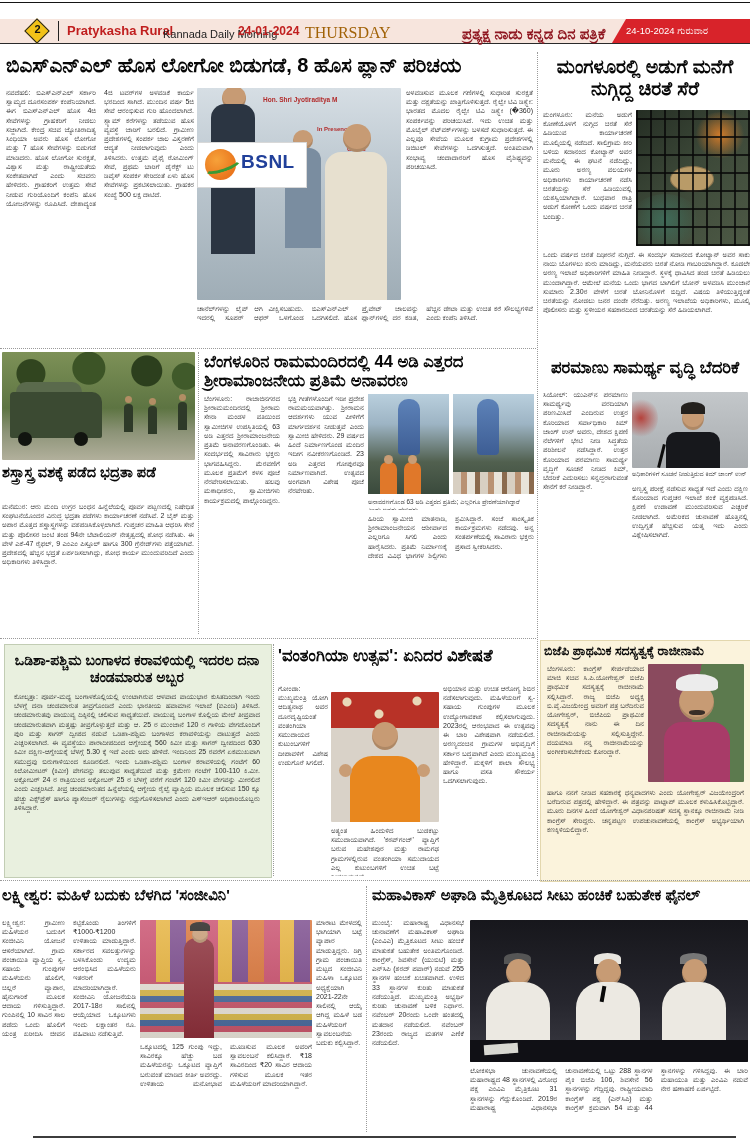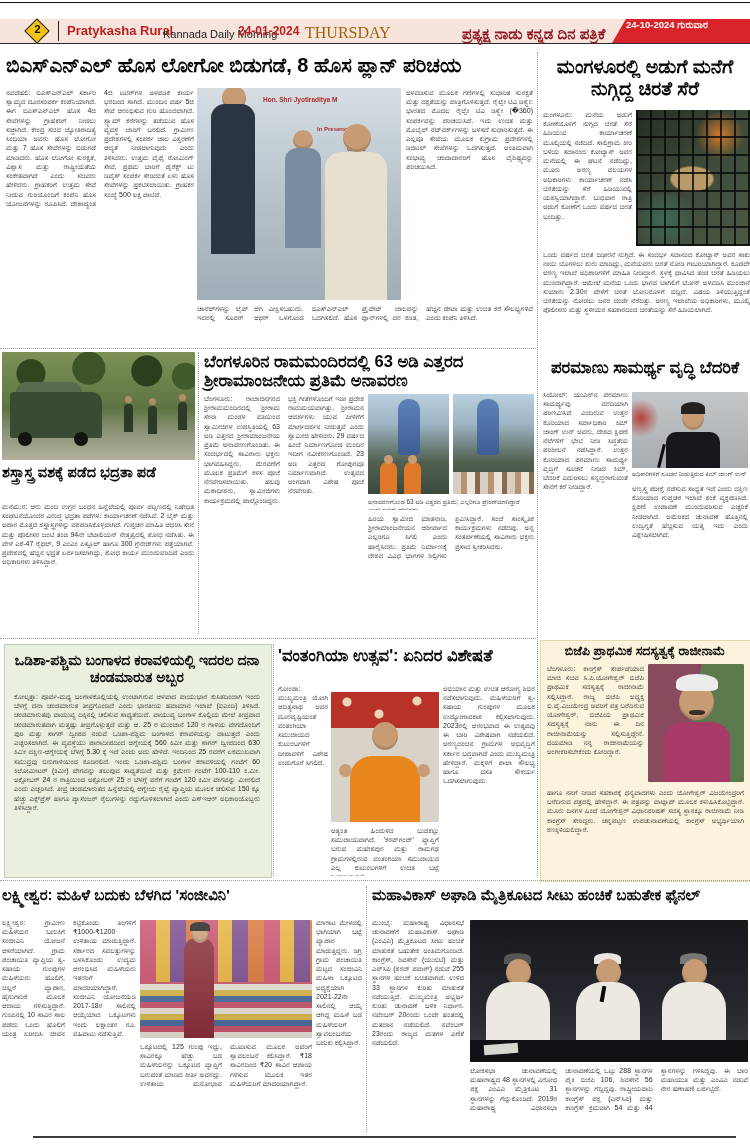--- a/index.html
+++ b/index.html
@@ -22,21 +22,21 @@
            transform:rotate(45deg);}
   #diamond-num{left:28px;top:4px;width:19px;text-align:center;font-weight:bold;font-size:11px;color:#111;}
   #hdr-vline{left:58px;top:2px;height:20px;border-left:1.2px solid #222;}
   #masthead{left:67px;top:4px;font-weight:bold;font-size:13px;color:#c01f1f;white-space:nowrap;}
   #masthead-sub{left:163px;top:9px;font-size:11px;color:#222;white-space:nowrap;}
   #hdr-date{left:238px;top:5px;font-weight:bold;font-size:12px;color:#c01f1f;white-space:nowrap;}
   #hdr-day{left:297px;top:5px;font-size:16px;color:#a16207;font-family:"Liberation Serif",serif;white-space:nowrap;margin-left:8px;}
   #tagline{left:462px;top:6px;font-weight:bold;font-size:15px;color:#8f1620;white-space:nowrap;}
   #ribbon{left:612px;top:0;width:138px;height:24px;background:#d8232a;
           clip-path:polygon(14px 0,100% 0,100% 100%,0 100%);}
-  #ribbon-text{left:626px;top:0;font-weight:bold;font-size:9.5px;color:#fff;white-space:nowrap;}
+  #ribbon-text{left:626px;top:6px;font-weight:normal;font-size:9.5px;color:#fff;white-space:nowrap;}
 
   
   #a1-hl{left:6px;top:54px;width:528px;font-size:20px;}
   #a1-left{left:6px;top:88px;width:188px;height:256px;}
   #a1-right{left:406px;top:88px;width:127px;height:212px;}
   #a1-bottom{left:197px;top:304px;width:336px;height:40px;}
   #a1-photo{left:197px;top:88px;width:204px;height:212px;
             background:linear-gradient(180deg,#d6dee4 0%,#bfcad2 35%,#9fadb6 100%);}
   .bsnl-bktxt{position:absolute;color:#b22c2c;font-weight:bold;white-space:nowrap;}
   #bsnl-p1{left:14px;top:16px;width:44px;height:150px;background:#2b3542;border-radius:14px 14px 0 0;}
@@ -130,21 +130,21 @@
                radial-gradient(circle at 48px 22px,#e8d8b8 0 4px,transparent 5px),
                radial-gradient(circle at 86px 9px,#e8d8b8 0 4px,transparent 5px);}
   #yogi-torso{left:19px;top:64px;width:70px;height:66px;background:#e8871e;border-radius:22px 22px 0 0;}
   #yogi-head{left:41px;top:30px;width:26px;height:28px;}
   .yogi-hand{position:absolute;width:13px;height:13px;border-radius:50%;background:#c99d75;}
   #a7-center{left:331px;top:826px;width:108px;height:50px;}
   #a7-right{left:443px;top:684px;width:92px;height:192px;}
 
   
   #a8-box{left:540px;top:640px;width:210px;height:240px;background:#fbf3dc;border:1px solid #e3d7ae;}
-  #a8-hl{left:544px;top:644px;width:202px;font-size:12.5px;text-align:center;}
+  #a8-hl{left:544px;top:644px;width:202px;font-size:12.5px;}
   #a8-left{left:547px;top:664px;width:97px;height:120px;}
   #a8-photo{left:648px;top:664px;width:96px;height:118px;
             background:linear-gradient(100deg,#8a4a5e 0 46%,#5c7a4e 46% 100%);}
   #cap-hat{left:28px;top:10px;width:42px;height:17px;border-radius:50% 50% 20% 20%;background:#ececec;}
   #cap-head{left:31px;top:20px;width:35px;height:36px;}
   #cap-mustache{left:41px;top:46px;width:16px;height:5px;border-radius:40%;background:#3a2e28;position:absolute;}
   #cap-torso{left:16px;top:58px;width:66px;height:60px;background:#a83b68;border-radius:18px 18px 0 0;}
   #a8-bottom{left:547px;top:788px;width:197px;height:86px;}
 
   
@@ -210,20 +210,25 @@
     <div class="bsnl-bktxt" style="left:66px;top:8px;font-size:6.5px;">Hon. Shri Jyotiraditya M</div>
     <div class="bsnl-bktxt" style="left:120px;top:38px;font-size:6px;">In Presence</div>
     <div class="bsnl-bktxt" style="left:150px;top:58px;font-size:6px;">Chand</div>
     <div class="bsnl-bktxt" style="left:150px;top:96px;font-size:5.5px;color:#555;">s and Rural</div>
     <div class="head abs" id="bsnl-p1h"></div>
     <div class="abs" id="bsnl-p1"></div>
     <div class="head abs" id="bsnl-p2h"></div>
     <div class="abs" id="bsnl-p2"></div>
     <div class="head abs" id="bsnl-p3h"></div>
     <div class="abs" id="bsnl-p3"></div>
+    <div class="abs" id="logo-box">
+      <div class="abs" id="logo-circle"></div>
+      <div class="abs" id="logo-swoosh"></div>
+      <div class="abs" id="logo-word">BSNL</div>
+    </div>
   </div>
 </div>
 
 <div>
   <div class="abs hl" id="a2-hl">ಮಂಗಳೂರಲ್ಲಿ ಅಡುಗೆ ಮನೆಗೆ ನುಗ್ಗಿದ್ದ ಚಿರತೆ ಸೆರೆ</div>
   <div class="abs bt" id="a2-top">ಮಂಗಳೂರು: ಮನೆಯ ಅಡುಗೆ ಕೋಣೆಯೊಳಗೆ ನುಗ್ಗಿದ ಚಿರತೆ ಸೆರೆ ಹಿಡಿಯುವ ಕಾರ್ಯಾಚರಣೆ ಮೂಲ್ಕಿಯಲ್ಲಿ ನಡೆದಿದೆ. ಸಾಲಿಗ್ರಾಮ ಕೀರಿ ಬಳಿಯ ಸದಾನಂದ ಕೋಟ್ಯಾನ್ ಅವರ ಮನೆಯಲ್ಲಿ ಈ ಘಟನೆ ನಡೆದಿದ್ದು, ಮೂರು ಅರಣ್ಯ ವಲಯಗಳ ಅಧಿಕಾರಿಗಳು ಕಾರ್ಯಾಚರಣೆ ನಡೆಸಿ ಚಿರತೆಯನ್ನು ಸೆರೆ ಹಿಡಿಯುವಲ್ಲಿ ಯಶಸ್ವಿಯಾಗಿದ್ದಾರೆ. ಬುಧವಾರ ರಾತ್ರಿ ಅಡುಗೆ ಕೋಣೆಗೆ ಒಂದು ವರ್ಷದ ಚಿರತೆ ಬಂದಿತ್ತು.</div>
   <div class="ph" id="a2-photo">
     <div class="abs" id="leo-orange"></div>
     <div class="abs" id="leo-teal"></div>
     <div class="abs" id="leo-body"></div>
@@ -244,21 +249,21 @@
     <div class="soldier" style="left:146px;top:54px;"></div>
     <div class="soldier-h" style="left:147px;top:46px;"></div>
     <div class="soldier" style="left:176px;top:50px;"></div>
     <div class="soldier-h" style="left:177px;top:42px;"></div>
   </div>
   <div class="abs hl" id="a3-hl">ಶಸ್ತ್ರಾಸ್ತ್ರ ವಶಕ್ಕೆ ಪಡೆದ ಭದ್ರತಾ ಪಡೆ</div>
   <div class="abs bt" id="a3-body">ಮನೆಮುರ: ಆರು ಮಂದಿ ಉಗ್ರರ ಬಂಧನ ಹಿನ್ನೆಲೆಯಲ್ಲಿ ಪೂರ್ವ ಪಟ್ಟಣದಲ್ಲಿ ನಿಷೇಧಿತ ಸಂಘಟನೆಯೊಂದರ ವಿರುದ್ಧ ಭದ್ರತಾ ಪಡೆಗಳು ಕಾರ್ಯಾಚರಣೆ ನಡೆಸಿವೆ. 2 ಬೈಕ್ ಮತ್ತು ಅಪಾರ ಮೊತ್ತದ ಶಸ್ತ್ರಾಸ್ತ್ರಗಳನ್ನು ವಶಪಡಿಸಿಕೊಳ್ಳಲಾಗಿದೆ. ಗುಪ್ತಚರ ಮಾಹಿತಿ ಆಧರಿಸಿ ಸೇನೆ ಮತ್ತು ಪೊಲೀಸರ ಜಂಟಿ ತಂಡ 94ನೇ ಬೆಟಾಲಿಯನ್ ನೇತೃತ್ವದಲ್ಲಿ ಶೋಧ ನಡೆಸಿತು. ಈ ವೇಳೆ ಎಕೆ-47 ರೈಫಲ್, 9 ಎಂಎಂ ಪಿಸ್ತೂಲ್ ಹಾಗೂ 300 ಗ್ರೆನೇಡ್‌ಗಳು ಪತ್ತೆಯಾಗಿವೆ. ಪ್ರದೇಶದಲ್ಲಿ ಹೆಚ್ಚಿನ ಭದ್ರತೆ ಏರ್ಪಡಿಸಲಾಗಿದ್ದು, ಶೋಧ ಕಾರ್ಯ ಮುಂದುವರಿದಿದೆ ಎಂದು ಅಧಿಕಾರಿಗಳು ತಿಳಿಸಿದ್ದಾರೆ.</div>
 </div>
 
 <div>
-  <div class="abs hl" id="a4-hl">ಬೆಂಗಳೂರಿನ ರಾಮಮಂದಿರದಲ್ಲಿ 63 ಅಡಿ ಎತ್ತರದ ಶ್ರೀರಾಮಾಂಜನೇಯ ಪ್ರತಿಮೆ ಅನಾವರಣ</div>
+  <div class="abs hl" id="a4-hl">ಬೆಂಗಳೂರಿನ ರಾಮಮಂದಿರದಲ್ಲಿ 44 ಅಡಿ ಎತ್ತರದ ಶ್ರೀರಾಮಾಂಜನೇಯ ಪ್ರತಿಮೆ ಅನಾವರಣ</div>
   <div class="abs bt cols2" id="a4-left">ಬೆಂಗಳೂರು: ರಾಜಾಜಿನಗರದ ಶ್ರೀರಾಮಮಂದಿರದಲ್ಲಿ ಶ್ರೀರಾಮ ಸೇನಾ ಮಂಡಳ ವತಿಯಿಂದ ಸ್ವಾಮೀಜಿಗಳ ಉಪಸ್ಥಿತಿಯಲ್ಲಿ 63 ಅಡಿ ಎತ್ತರದ ಶ್ರೀರಾಮಾಂಜನೇಯ ಪ್ರತಿಮೆ ಅನಾವರಣಗೊಂಡಿತು. ಈ ಸಂದರ್ಭದಲ್ಲಿ ಸಾವಿರಾರು ಭಕ್ತರು ಭಾಗವಹಿಸಿದ್ದರು. ಮೆರವಣಿಗೆ ಮೂಲಕ ಪ್ರತಿಮೆಗೆ ಕಳಸ ಪೂಜೆ ನೆರವೇರಿಸಲಾಯಿತು. ಹಲವು ಮಠಾಧೀಶರು, ಸ್ವಾಮೀಜಿಗಳು ಕಾರ್ಯಕ್ರಮದಲ್ಲಿ ಪಾಲ್ಗೊಂಡಿದ್ದರು. ಭಕ್ತಿ ಗೀತೆಗಳೊಂದಿಗೆ ಇಡೀ ಪ್ರದೇಶ ರಾಮಮಯವಾಗಿತ್ತು. ಶ್ರೀರಾಮನ ಆದರ್ಶಗಳು ಯುವ ಪೀಳಿಗೆಗೆ ಮಾರ್ಗದರ್ಶನ ನೀಡುತ್ತವೆ ಎಂದು ಸ್ವಾಮೀಜಿ ಹೇಳಿದರು. 29 ವರ್ಷದ ಹಿಂದೆ ನಿರ್ಮಾಣಗೊಂಡ ಮಂದಿರ ಇದೀಗ ನವೀಕರಣಗೊಂಡಿದೆ. 23 ಅಡಿ ಎತ್ತರದ ಗೋಪುರವೂ ನಿರ್ಮಾಣವಾಗಿದೆ. ಉತ್ಸವದ ಅಂಗವಾಗಿ ವಿಶೇಷ ಪೂಜೆ ನೆರವೇರಿತು.</div>
   <div id="a4-photos">
     <div class="rama-panel">
       <div class="statue"></div>
       <div class="saffron" style="left:12px;"></div>
       <div class="saffron-h" style="left:16px;"></div>
       <div class="saffron" style="left:36px;"></div>
       <div class="saffron-h" style="left:40px;"></div>
     </div>
     <div class="rama-panel">

